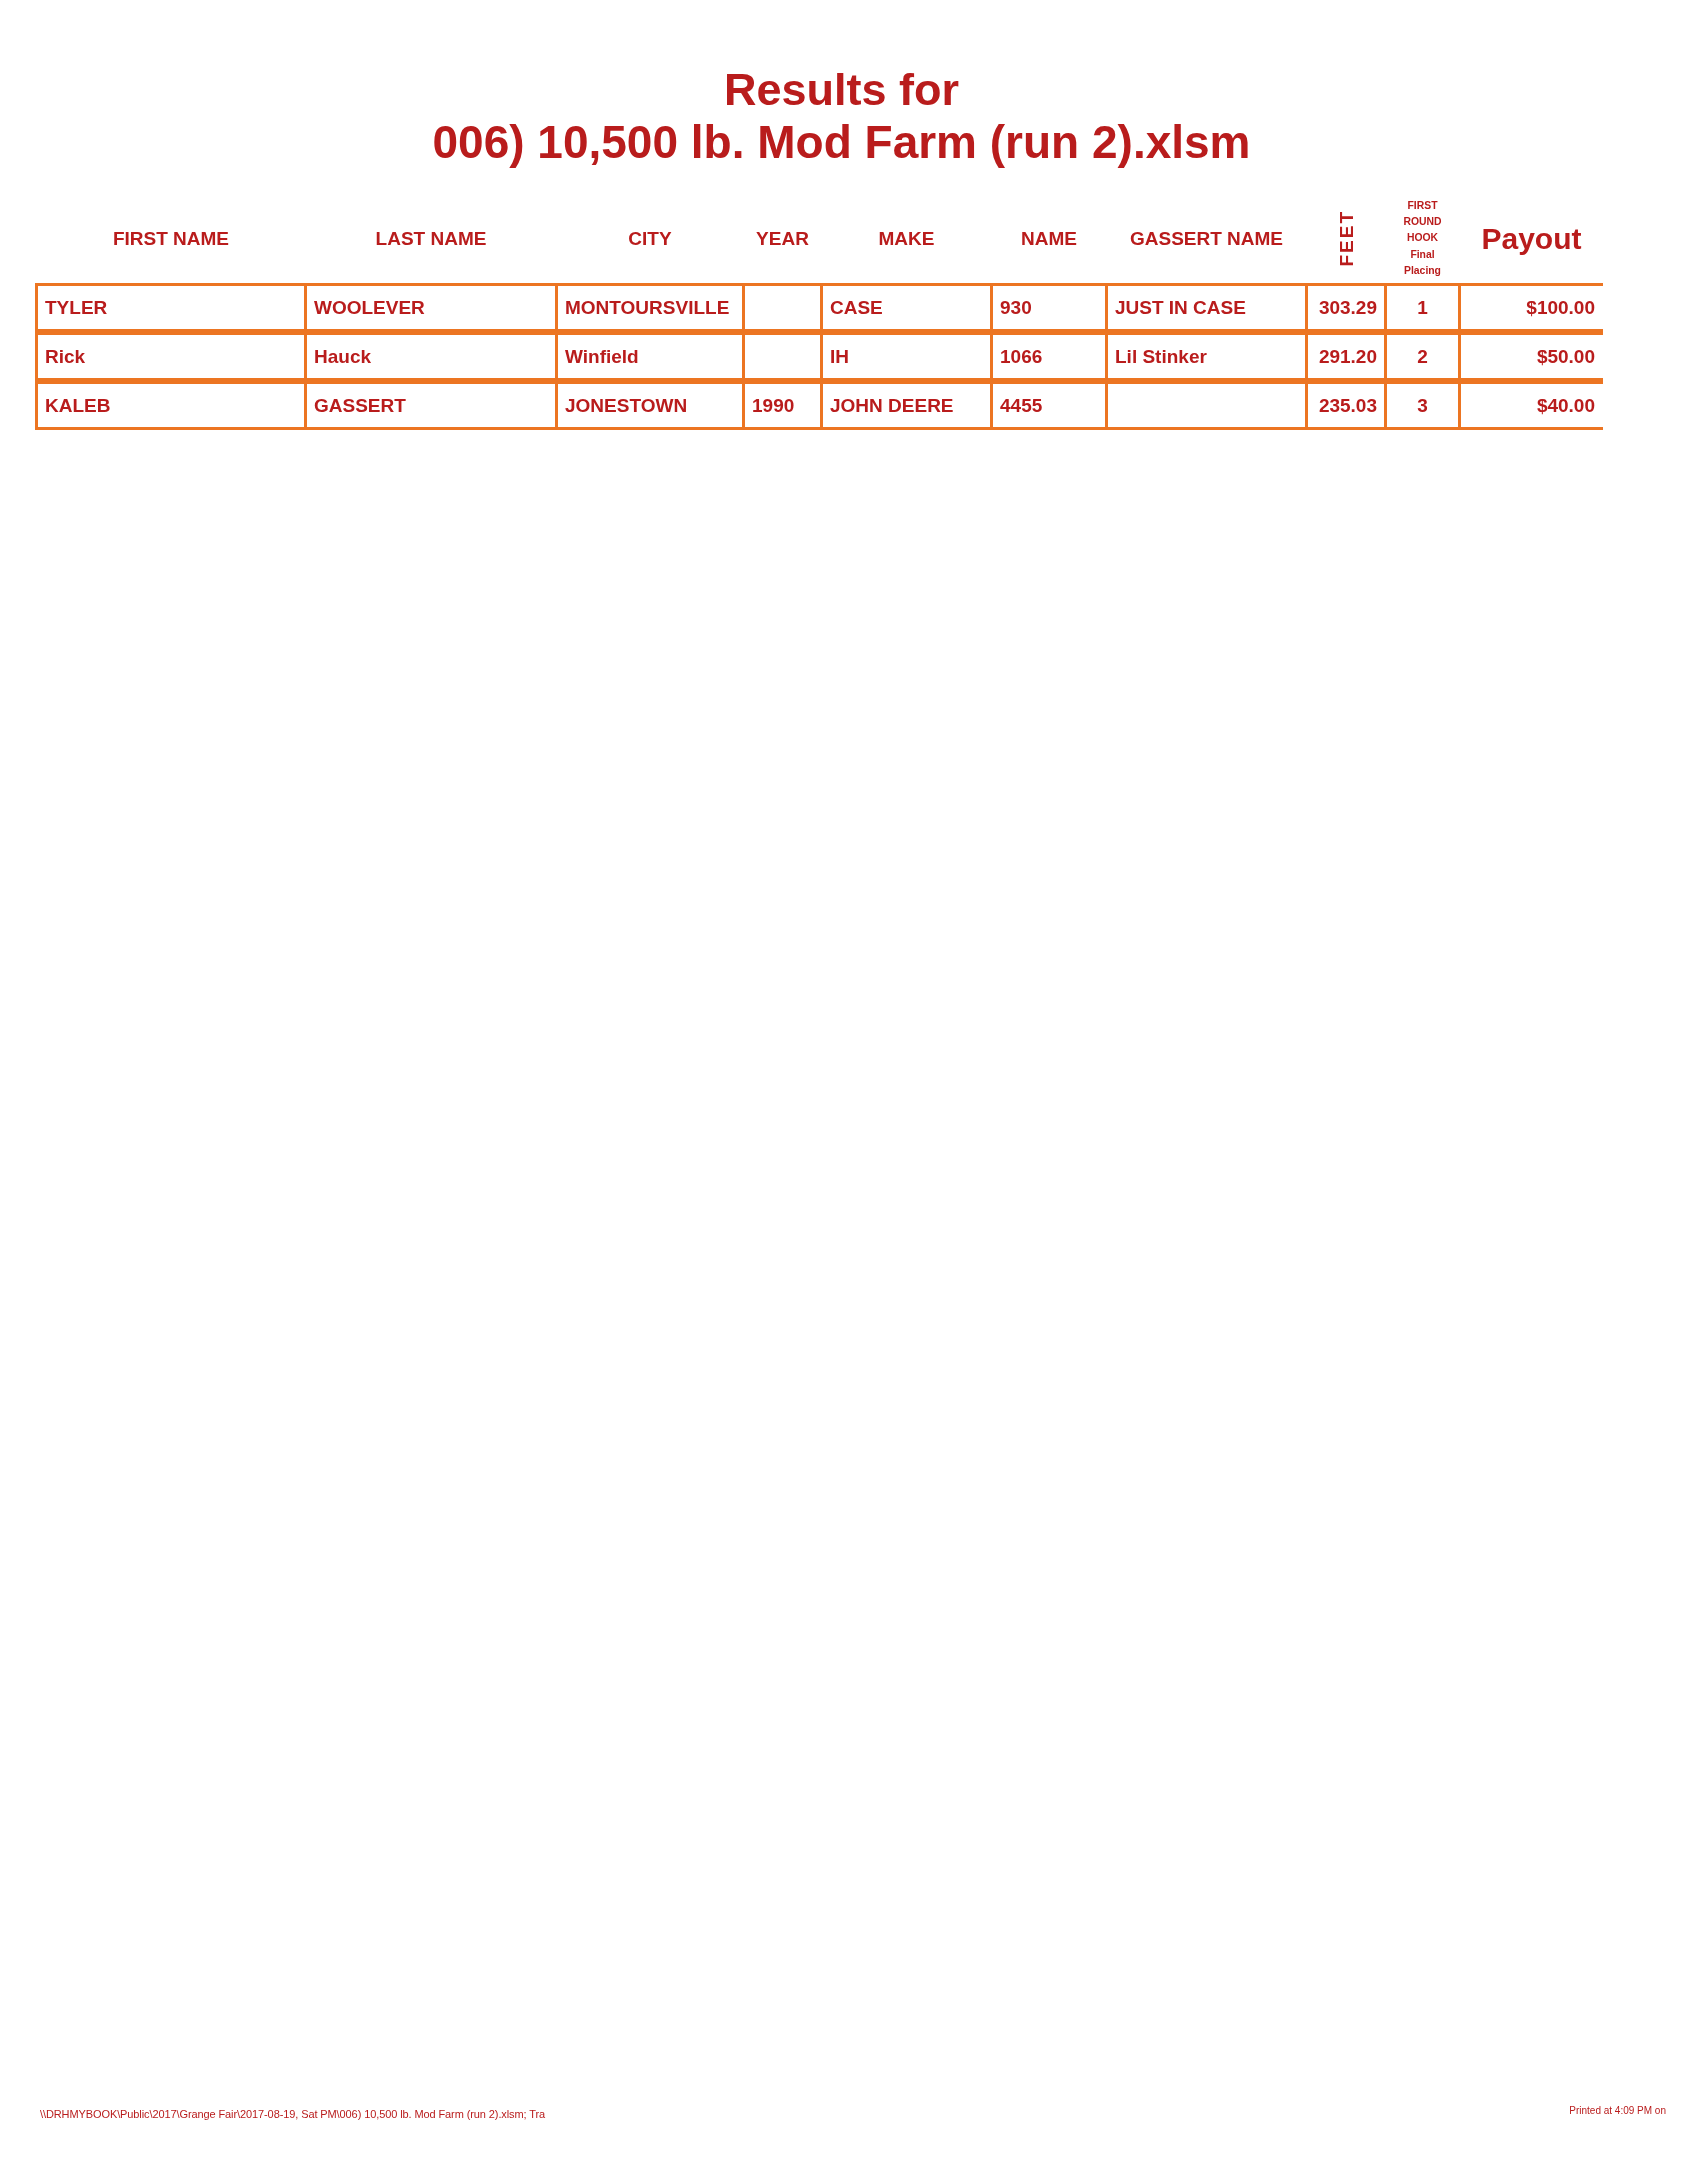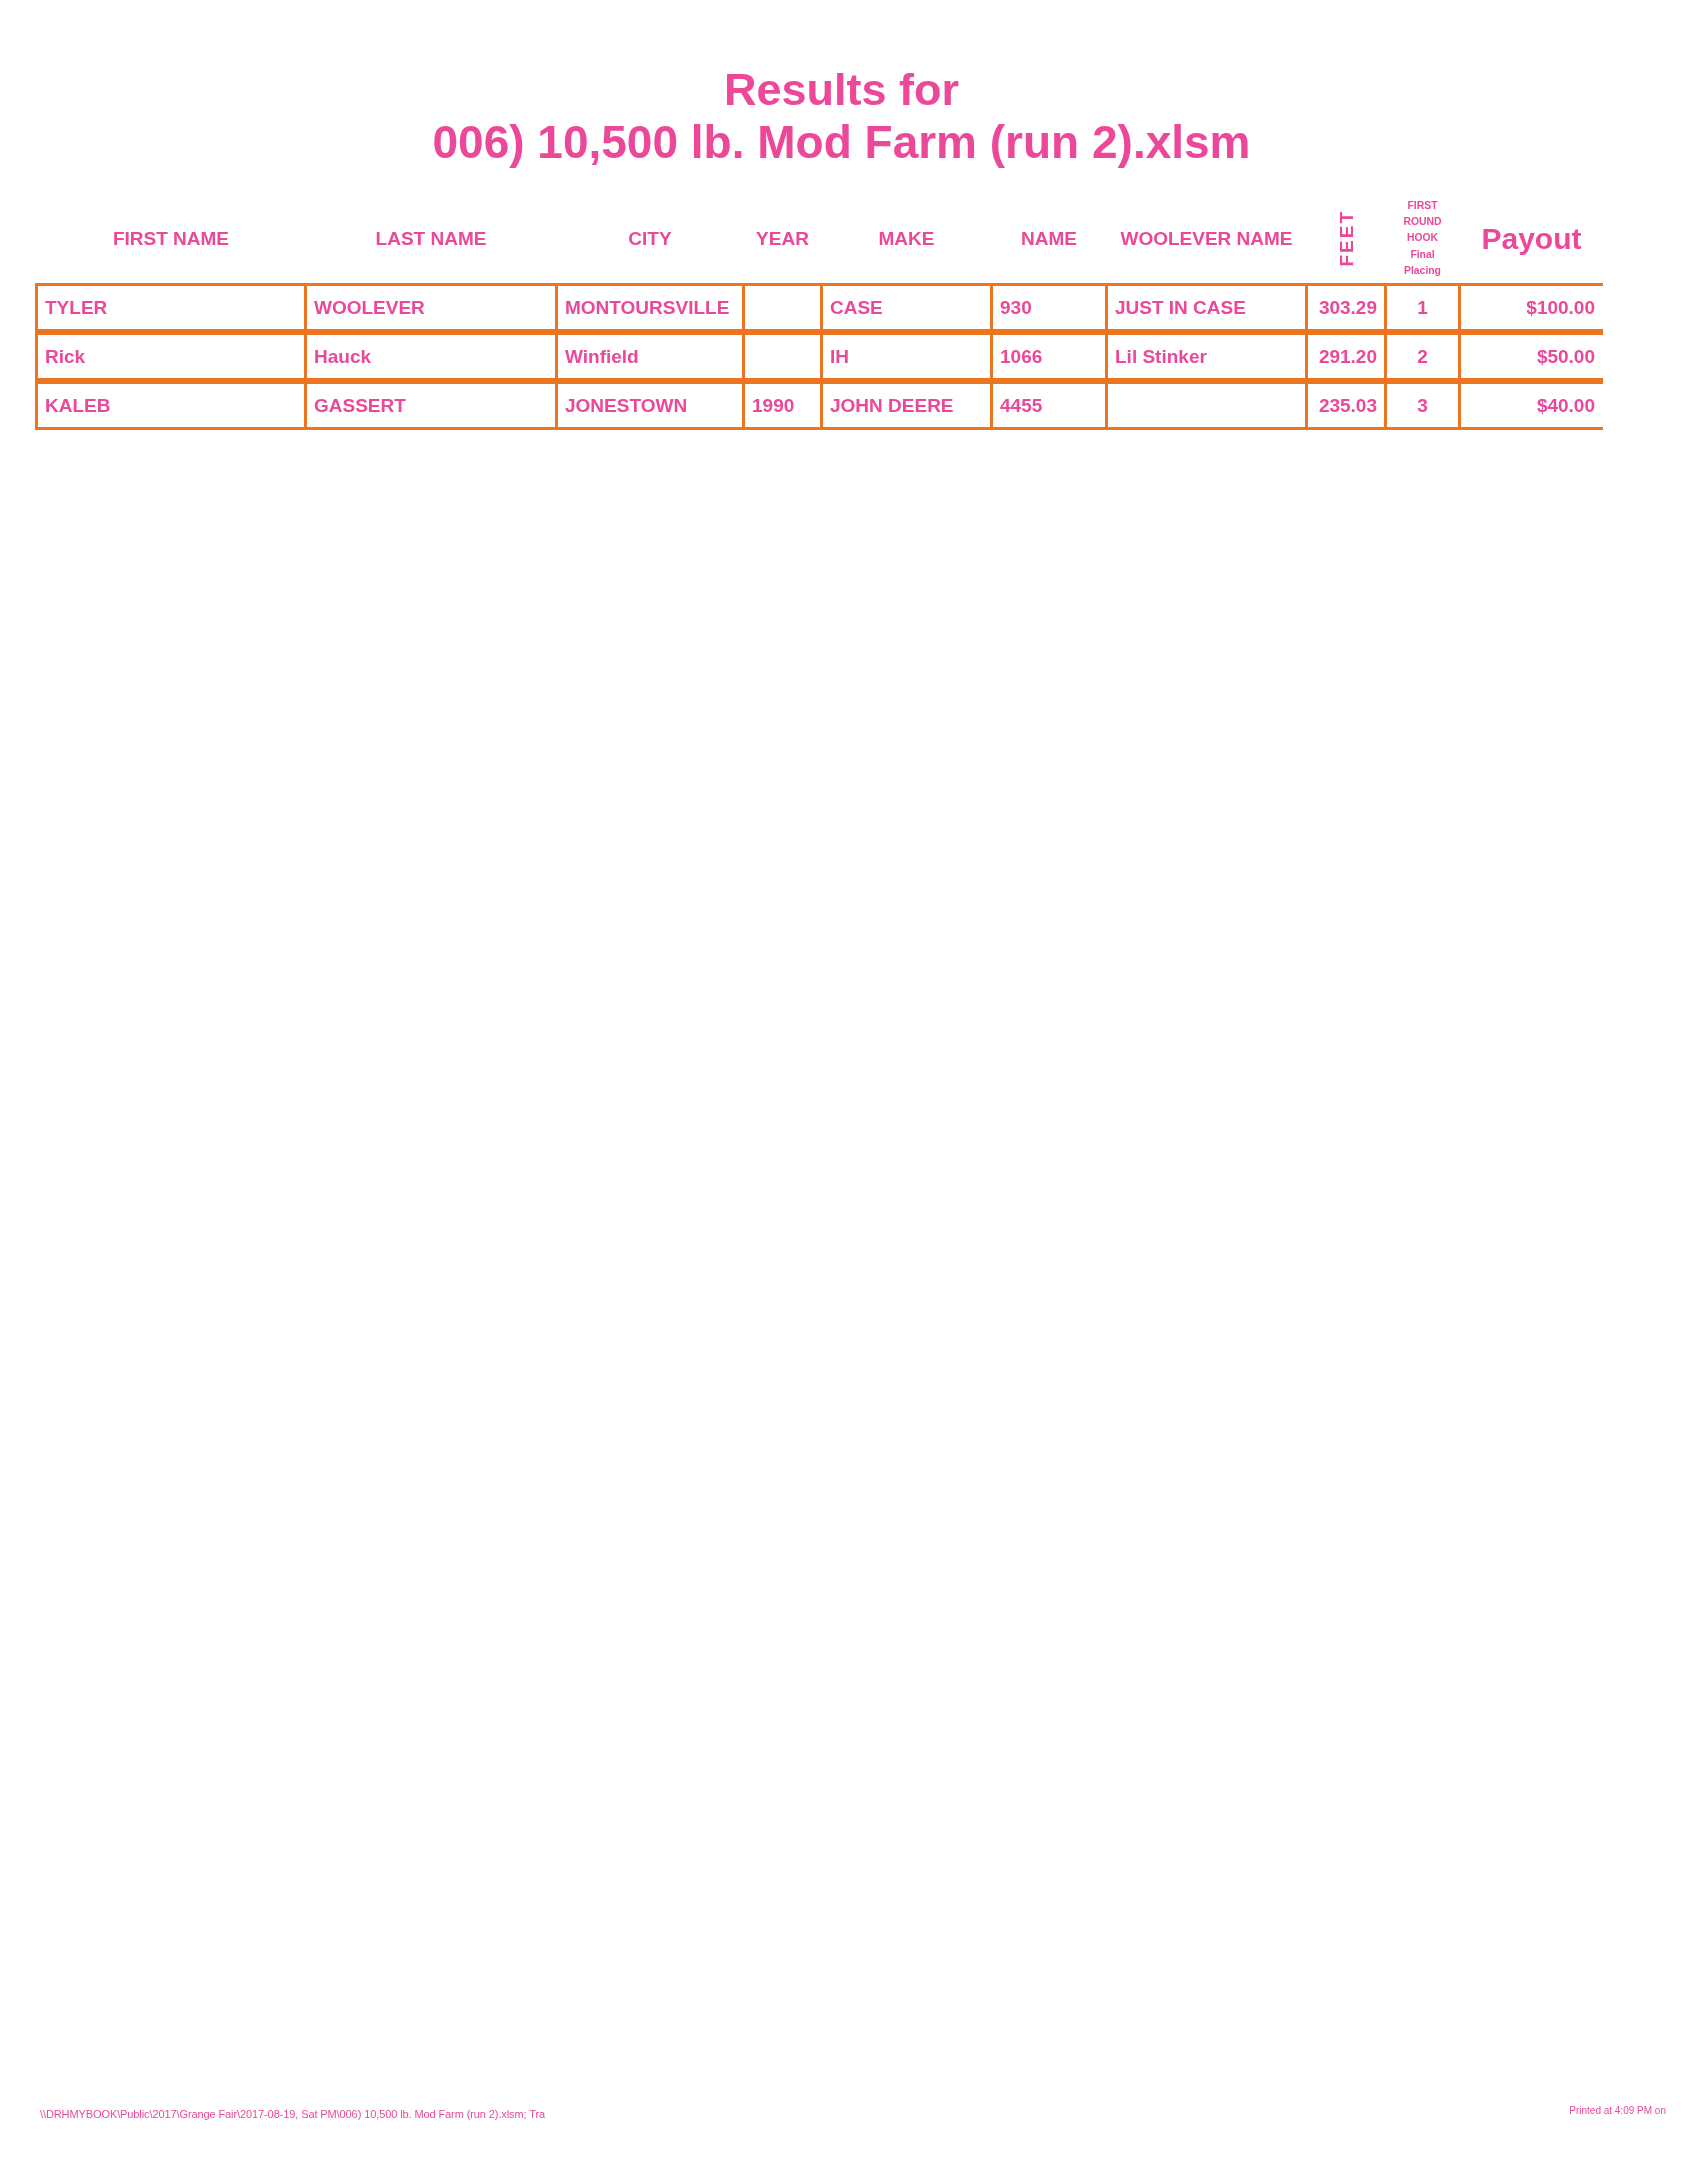--- a/index.html
+++ b/index.html
@@ -1,19 +1,19 @@
 <!DOCTYPE html>
 <html style="--accent: #EC7522;"><head>
 <meta charset="utf-8">
 <style>
   :root { --accent: #EC7522; }
   html,body { margin:0; padding:0; background:#e8e8e8; }
   .page {
     position:relative; width:1683px; height:2178px; background:#ffffff;
-    font-family:"Liberation Sans", sans-serif; color:#ec4899; overflow:hidden;
+    font-family:"Liberation Sans", sans-serif; color:#b91c1c; overflow:hidden;
     margin:0 auto;
   }
   .title { position:absolute; left:0; width:1683px; text-align:center; font-weight:bold; line-height:1; letter-spacing:0; }
   .t1 { top:67px;  font-size:45px; }
   .t2 { top:119px; font-size:46px; }
 
   
   .thead {
     position:absolute; left:38px; top:195px; width:1565px; height:87px;
     display:flex; align-items:stretch;
@@ -62,21 +62,21 @@
   <div class="title t1">Results for</div>
   <div class="title t2">006) 10,500 lb. Mod Farm (run 2).xlsm</div>
 
   <div class="thead">
     <div class="th c0">FIRST NAME</div>
     <div class="th c1">LAST NAME</div>
     <div class="th c2">CITY</div>
     <div class="th c3">YEAR</div>
     <div class="th c4">MAKE</div>
     <div class="th c5">NAME</div>
-    <div class="th c6">WOOLEVER NAME</div>
+    <div class="th c6">GASSERT NAME</div>
     <div class="th c7">
       <span class="vert">FEET</span>
     </div>
     <div class="th c8 th-hook">
       <div>FIRST</div>
       <div>ROUND</div>
       <div>HOOK</div>
       <div>Final</div>
       <div>Placing</div>
     </div>

